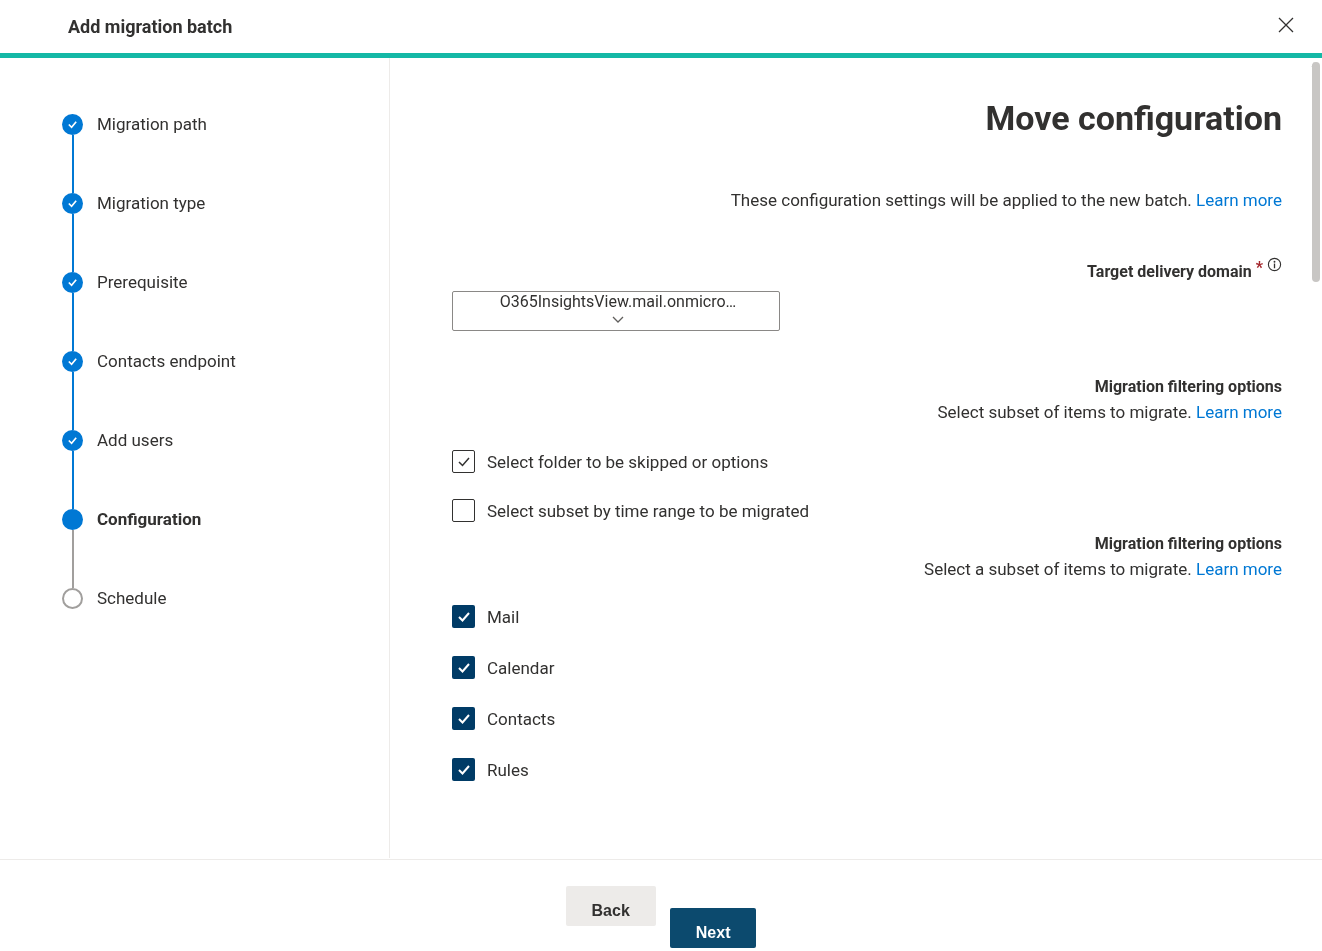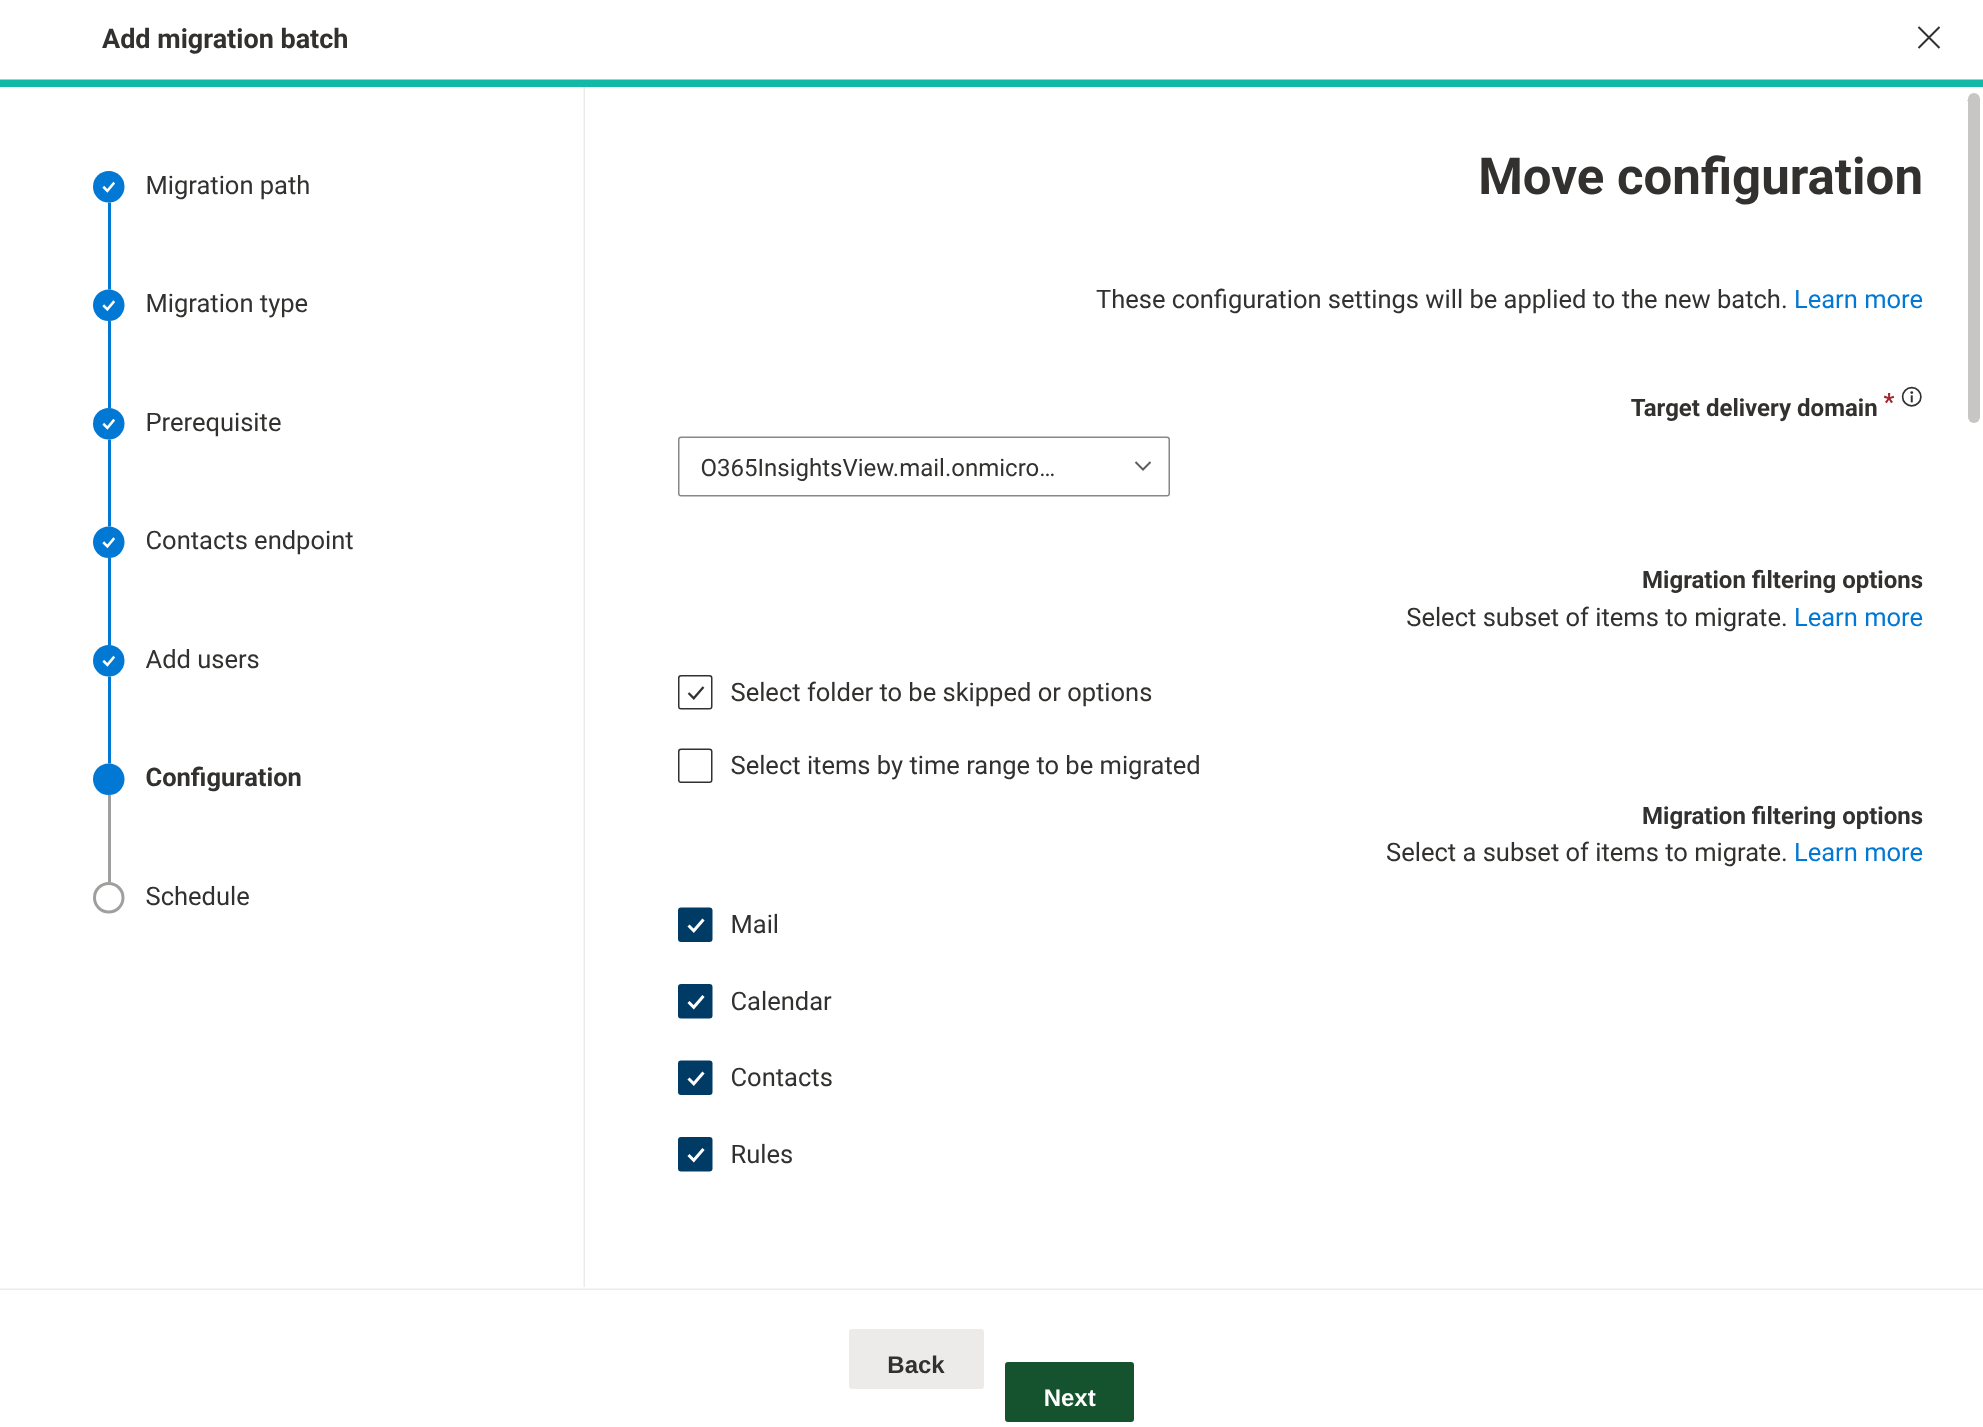--- a/index.html
+++ b/index.html
@@ -138,20 +138,21 @@
     width: 328px;
     height: 40px;
     border: 1px solid #8a8886;
     border-radius: 2px;
     display: flex;
     align-items: center;
     justify-content: space-between;
     padding: 0 10px 0 14px;
     font-size: 16px;
     cursor: pointer;
+    flex-direction: column;
   }
   .select-value {
     white-space: nowrap;
     overflow: hidden;
     text-overflow: ellipsis;
     max-width: 270px;
   }
   .chevron svg { width: 14px; height: 14px; }
   .section-heading {
     font-size: 16px;
@@ -214,21 +215,21 @@
   .btn {
     height: 40px;
     font-size: 16px;
     font-weight: 600;
     border-radius: 2px;
     border: none;
     cursor: pointer;
     padding: 16px 26px;
   }
   .btn-secondary { background: #edebe9; color: #323130; }
-  .btn-primary { background: #14532d; color: #ffffff; margin-top: 44px; }
+  .btn-primary { background: #0c4a6e; color: #ffffff; margin-top: 44px; }
 </style>
 </head>
 <body>
 
 <div class="header">
   <div class="header-title">Add migration batch</div>
   <div class="close-btn">
     <span>
       <svg viewBox="0 0 16 16">
           <path d="M1 1 L15 15 M15 1 L1 15" stroke="#323130" stroke-width="1.3" fill="none"></path>
@@ -331,21 +332,21 @@
       <div class="check-outline">
         <svg viewBox="0 0 14 14">
             <path d="M2 7 L5.5 10.5 L12 3" stroke="#323130" stroke-width="1.5" fill="none"></path>
           </svg>
       </div>
       <span class="checkbox-label">Select folder to be skipped or options</span>
     </div>
 
     <div class="checkbox-row" style="margin-top:26px;">
       <div class="check-outline"></div>
-      <span class="checkbox-label">Select items by time range to be migrated</span>
+      <span class="checkbox-label">Select subset by time range to be migrated</span>
     </div>
 
     <div class="section-heading tight">Migration filtering options</div>
     <div class="section-sub">
       <span>Select a subset of items to migrate. </span><span class="link">Learn more</span>
     </div>
 
     <div class="filter-items" style="margin-top:26px;">
       <div class="filter-item">
         <div class="check-filled">

